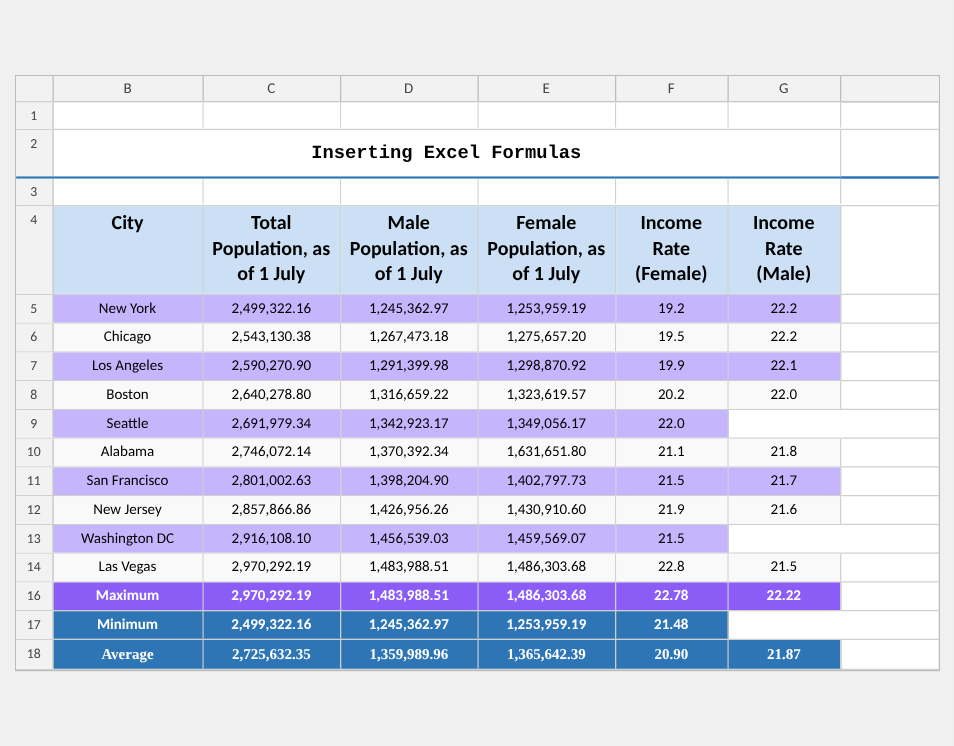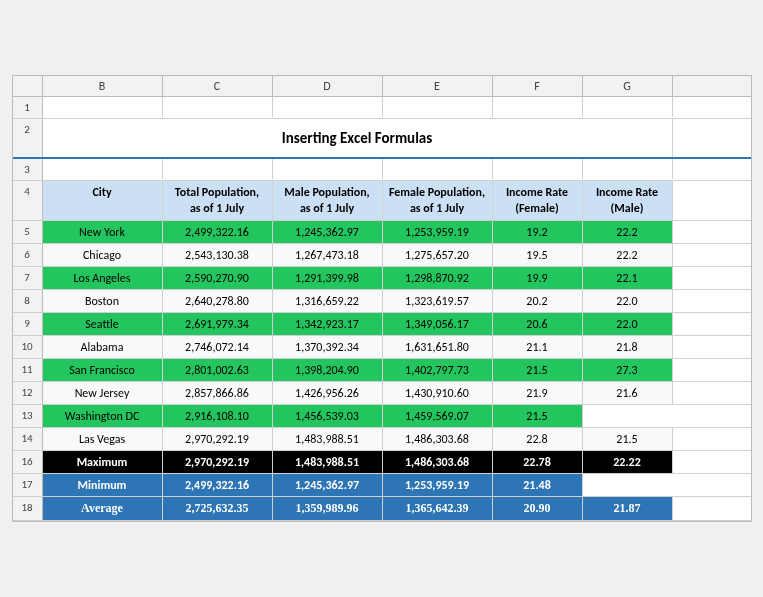--- a/index.html
+++ b/index.html
@@ -72,42 +72,43 @@
     .col-g { width: 90px; min-width: 90px; }
 
     
     .title-row .title-cell {
       background: white;
       font-size: 15px;
       font-weight: bold;
       text-align: center;
       padding: 10px 20px;
       border-right: 1px solid #d0d0d0;
+      font-family: Liberation Mono, monospace;
     }
     
     .header-row .cell {
       background: #cce0f5;
       font-weight: bold;
       text-align: center;
-      font-size: 12px;
+      font-size: 16px;
       line-height: 1.3;
     }
     
-    .data-row.odd .cell { background: #22c55e; }
+    .data-row.odd .cell { background: #c4b5fd; }
     .data-row.even .cell { background: #f9f9f9; }
 
     
     .row-total .cell {
       background: #1f4e79;
       color: white;
       font-weight: bold;
     }
     .row-total .row-num { background: #f2f2f2; color: #444; }
     .row-max .cell {
-      background: #000000;
+      background: #8b5cf6;
       color: white;
       font-weight: bold;
     }
     .row-max .row-num { background: #f2f2f2; color: #444; }
     .row-min .cell {
       background: #2e75b6;
       color: white;
       font-weight: bold;
     }
     .row-min .row-num { background: #f2f2f2; color: #444; }
@@ -218,40 +219,39 @@
       <div class="cell col-e">1,323,619.57</div>
       <div class="cell col-f">20.2</div>
       <div class="cell col-g">22.0</div>
     </div>
         <div class="data-row odd">
       <div class="row-num">9</div>
       <div class="cell col-b">Seattle</div>
       <div class="cell col-c">2,691,979.34</div>
       <div class="cell col-d">1,342,923.17</div>
       <div class="cell col-e">1,349,056.17</div>
-      <div class="cell col-f">20.6</div>
       <div class="cell col-g">22.0</div>
     </div>
         <div class="data-row even">
       <div class="row-num">10</div>
       <div class="cell col-b">Alabama</div>
       <div class="cell col-c">2,746,072.14</div>
       <div class="cell col-d">1,370,392.34</div>
       <div class="cell col-e">1,631,651.80</div>
       <div class="cell col-f">21.1</div>
       <div class="cell col-g">21.8</div>
     </div>
         <div class="data-row odd">
       <div class="row-num">11</div>
       <div class="cell col-b">San Francisco</div>
       <div class="cell col-c">2,801,002.63</div>
       <div class="cell col-d">1,398,204.90</div>
       <div class="cell col-e">1,402,797.73</div>
       <div class="cell col-f">21.5</div>
-      <div class="cell col-g">27.3</div>
+      <div class="cell col-g">21.7</div>
     </div>
         <div class="data-row even">
       <div class="row-num">12</div>
       <div class="cell col-b">New Jersey</div>
       <div class="cell col-c">2,857,866.86</div>
       <div class="cell col-d">1,426,956.26</div>
       <div class="cell col-e">1,430,910.60</div>
       <div class="cell col-f">21.9</div>
       <div class="cell col-g">21.6</div>
     </div>

